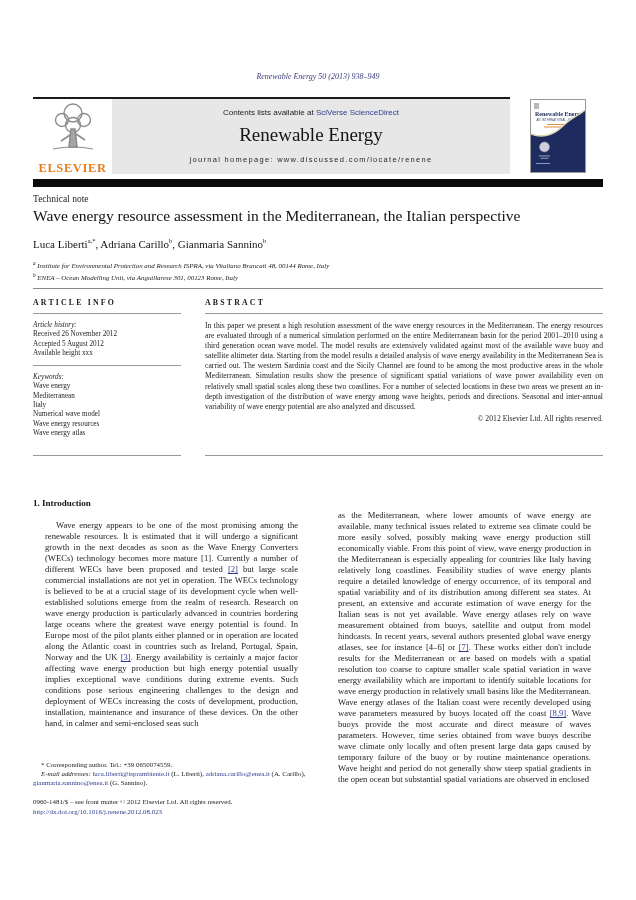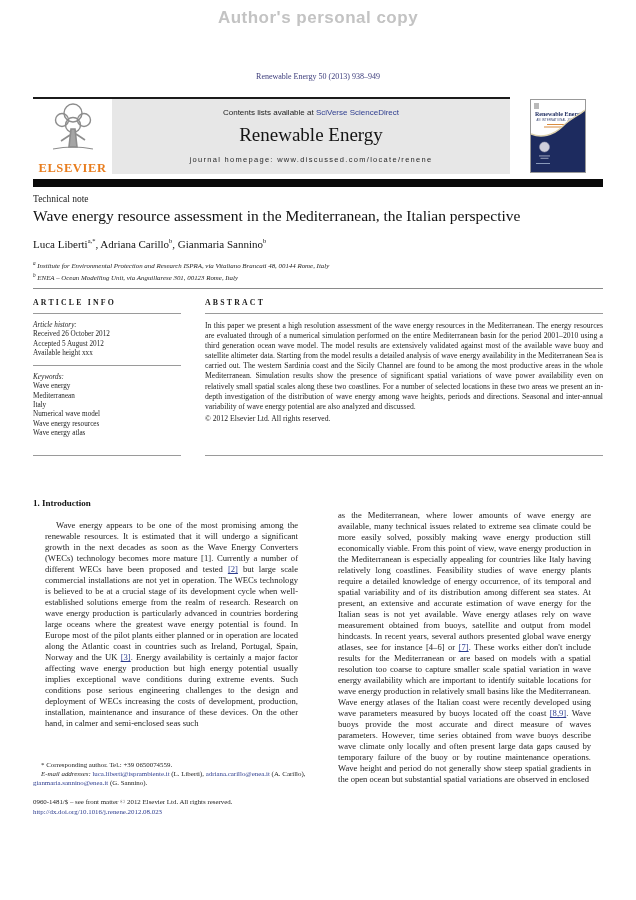--- a/index.html
+++ b/index.html
@@ -7,21 +7,21 @@
     position:relative; width:636px; height:900px; background:#fff;
     font-family:"Liberation Serif", serif; color:#1c1c1c; overflow:hidden;
   }
   .watermark {
     position:absolute; top:8px; left:0; width:100%; text-align:center;
     font-family:"Liberation Sans", sans-serif; font-weight:bold;
     font-size:17px; color:#c3c3c3; letter-spacing:.5px;
   }
   .citation {
     position:absolute; top:72px; left:0; width:100%; text-align:center;
-    font-size:8px; color:#3d3d7c;
+    font-size:8px; color:#3d3d7c;font-style:italic;
   }
   .mast-rule { position:absolute; left:33px; top:97px; width:477px; height:2px; background:#1b1b1b; }
   .logo-box { position:absolute; left:33px; top:101px; width:79px; height:76px; text-align:center; }
   .logo-text {
     font-family:"Liberation Serif", serif; font-weight:bold; font-size:12.5px;
     color:#e87d1e; letter-spacing:.6px; margin-top:0px;text-align:center;
   }
   .mast-box { position:absolute; left:112px; top:99px; width:398px; height:75px; background:#e7e7e7; }
   .contents-line { margin-top:9px; text-align:center; font-family:"Liberation Sans", sans-serif; font-size:8px; color:#222; }
   .link { color:#2e3d8f; text-decoration:none; cursor:pointer; }
@@ -40,39 +40,38 @@
   .affils sup { font-size:5.2px; }
   .title-rule { position:absolute; left:33px; top:288px; width:570px; height:1px; background:#8a8a8a; }
   .info-col { position:absolute; left:33px; top:298px; width:148px; }
   .abs-col { position:absolute; left:205px; top:298px; width:398px; }
   .sec-header { font-weight:bold; font-size:7.8px; letter-spacing:2.2px; color:#1a1a1a; }
   .header-rule { height:1px; background:#9a9a9a; margin:6px 0 7px 0; }
   .block-rule { height:1px; background:#9a9a9a; margin:7px 0 7px 0; }
   .info-line { font-size:7.2px; line-height:9.3px; color:#1e1e1e; }
   .italic { font-style:italic; }
   .abs-text { font-size:7.7px; line-height:10.1px; text-align:justify; margin-top:0px; color:#1e1e1e; }
-  .abs-copyright { text-align:left; font-size:7.7px; margin-top:2px; color:#1e1e1e; }
+  .abs-copyright { text-align:right; font-size:7.7px; margin-top:2px; color:#1e1e1e; }
   .info-bottom-rule { position:absolute; left:33px; top:455px; width:148px; height:1px; background:#9a9a9a; }
   .abs-bottom-rule { position:absolute; left:205px; top:455px; width:398px; height:1px; background:#9a9a9a; }
   .col-left { position:absolute; left:33px; top:498px; width:277px; }
   .col-right { position:absolute; left:326px; top:498px; width:277px; }
   .sec-heading { font-weight:bold; font-size:9px; margin:0 0 9px 0; color:#141414; }
   .body-par { font-size:8.6px; line-height:11px; text-align:justify; color:#1c1c1c; margin:12px;font-family:Liberation Serif, serif; }
   .indent { text-indent:11px; }
   .ref { color:#2e3d8f; text-decoration:underline; }
   .footnote { position:absolute; left:33px; top:760px; width:277px; font-size:6.9px; line-height:9.2px; color:#222; }
   .fn-line { text-indent:8px; }
   .issn-block { position:absolute; left:33px; top:797px; width:320px; font-size:6.9px; line-height:9.6px; color:#222; }
 </style>
 </head>
 <body>
 
 <div class="page">
 
-  <div class="watermark">Author's personal copy</div>
 
   <div class="citation">Renewable Energy 50 (2013) 938–949</div>
 
   <div class="mast-rule"></div>
 
   <div class="logo-box">
     <svg width="52" height="56" viewBox="0 0 52 56">
       <g fill="none" stroke="#8d8d8d" stroke-width="1.4">
         <circle cx="26" cy="12" r="9"></circle>
         <circle cx="15" cy="19" r="6.5"></circle>
@@ -124,21 +123,21 @@
     <div><sup>a</sup> <span>Institute for Environmental Protection and Research ISPRA, via Vitaliano Brancati 48, 00144 Rome, Italy</span></div>
     <div><sup>b</sup> <span>ENEA – Ocean Modelling Unit, via Anguillarese 301, 00123 Rome, Italy</span></div>
   </div>
 
   <div class="title-rule"></div>
 
   <div class="info-col">
     <div class="sec-header">ARTICLE INFO</div>
     <div class="header-rule"></div>
     <div class="info-line italic">Article history:</div>
-    <div class="info-line">Received 26 October 2012</div>
+    <div class="info-line">Received 26 November 2012</div>
     <div class="info-line">Accepted 5 August 2012</div>
     <div class="info-line">Available height xxx</div>
     <div class="block-rule"></div>
     <div class="info-line italic">Keywords:</div>
     <div class="info-line">Wave energy</div>
     <div class="info-line">Mediterranean</div>
     <div class="info-line">Italy</div>
     <div class="info-line">Numerical wave model</div>
     <div class="info-line">Wave energy resources</div>
     <div class="info-line">Wave energy atlas</div>

